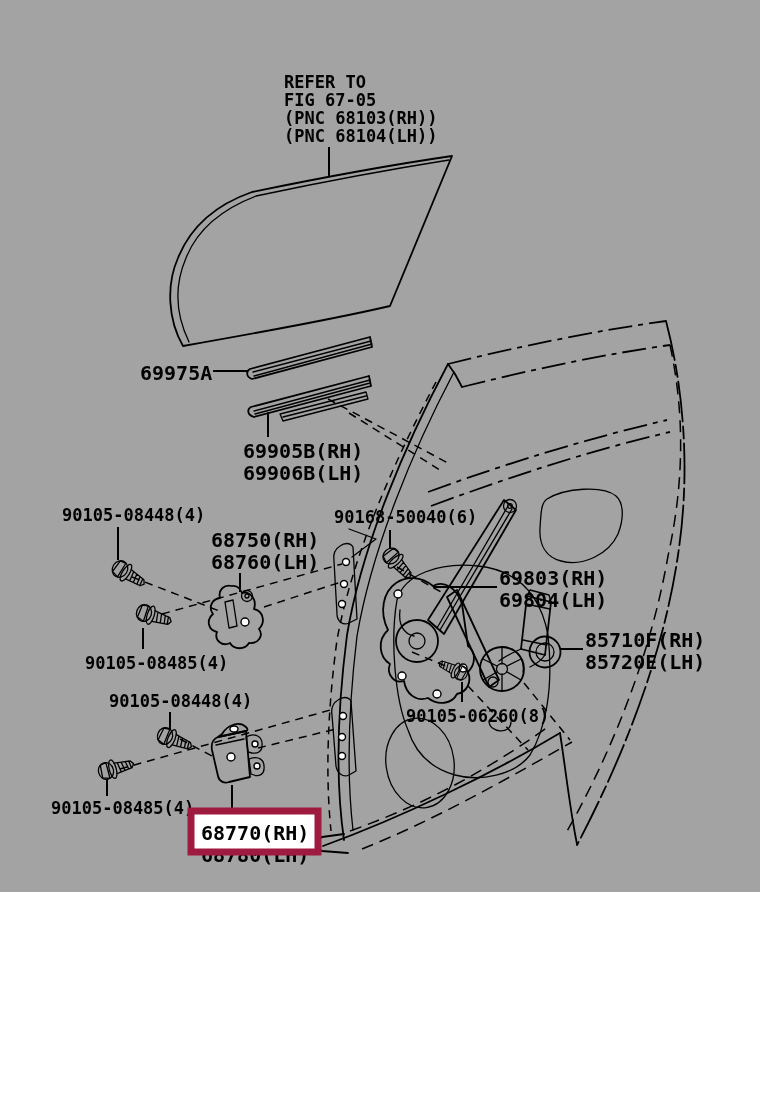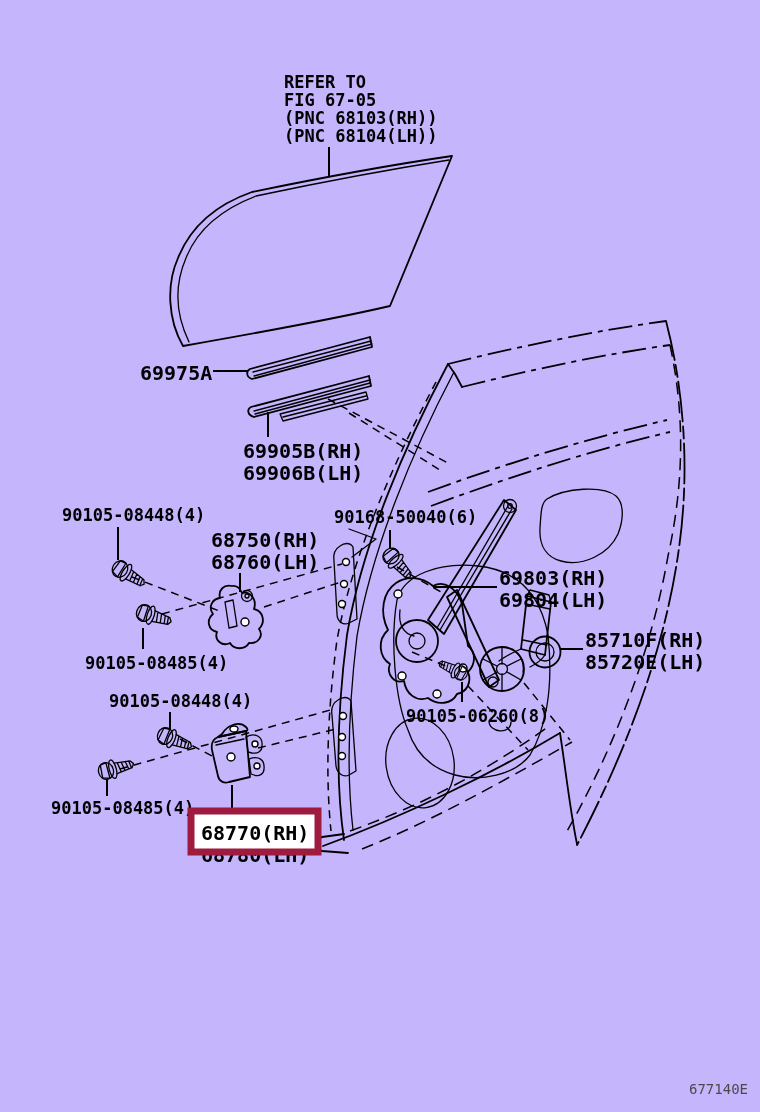--- a/index.html
+++ b/index.html
@@ -1,16 +1,16 @@
 <!DOCTYPE html>
 <html><head>
 <meta charset="utf-8">
 <style>
   html,body{margin:0;padding:0;background:#fff;}
-  #stage{position:relative;width:760px;height:1112px;background:#c4b5fd;overflow:hidden;}
+  #stage{position:relative;width:760px;height:892px;background:#a3a3a3;overflow:hidden;}
   svg{display:block;}
   .ln{stroke:#000;fill:none;stroke-width:1.8;stroke-linecap:round;stroke-linejoin:round;}
   .ln-thin{stroke:#000;fill:none;stroke-width:1.3;stroke-linecap:round;stroke-linejoin:round;}
   .dash{stroke:#000;fill:none;stroke-width:1.5;stroke-dasharray:8 6;stroke-linecap:butt;}
   .dashdot{stroke:#000;fill:none;stroke-width:1.8;stroke-dasharray:24 6 5 6;stroke-linecap:butt;}
   .hidden-ln{stroke:#000;fill:none;stroke-width:1.5;stroke-dasharray:12 7;}
   .lbl-lg{font-family:"DejaVu Sans Mono","Liberation Mono",monospace;font-size:20px;font-weight:bold;fill:#000;}
   .lbl-sm{font-family:"DejaVu Sans Mono","Liberation Mono",monospace;font-size:17px;font-weight:bold;fill:#000;}
   .lbl-ft{font-family:"DejaVu Sans Mono","Liberation Mono",monospace;font-size:14px;fill:#4a4a4a;}
   .hole{stroke:#000;fill:#fff;stroke-width:1.4;}

